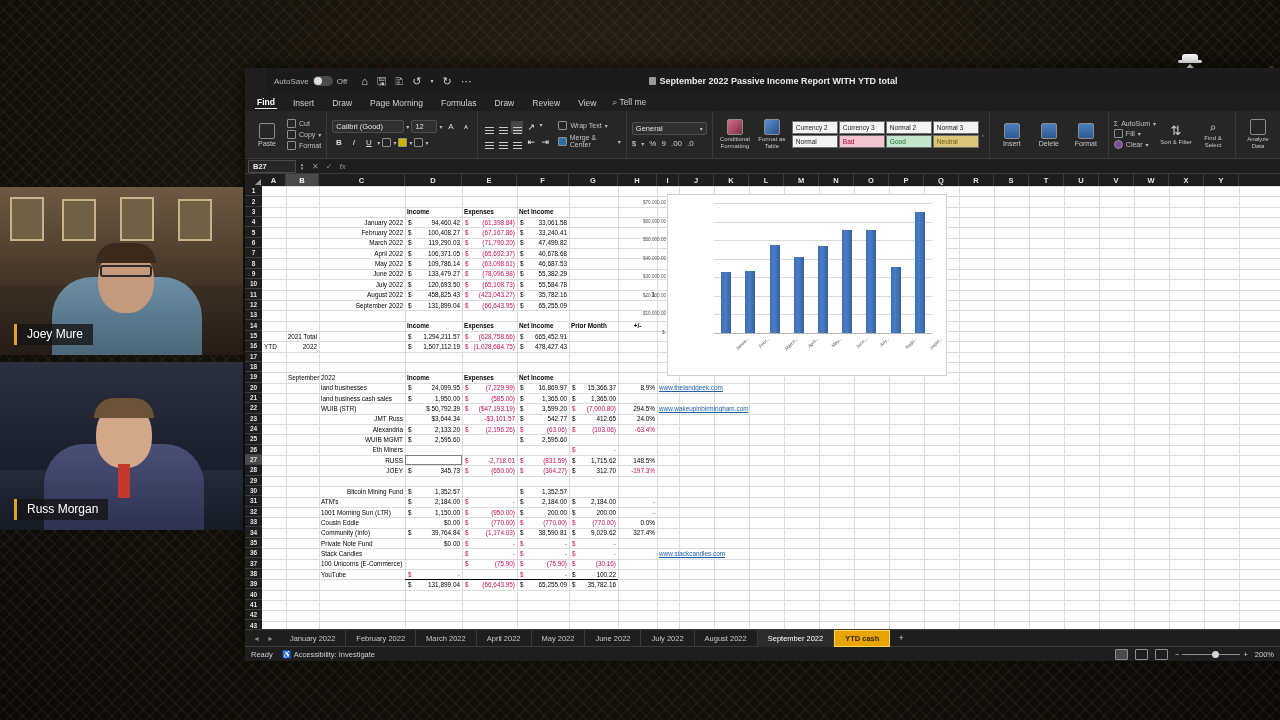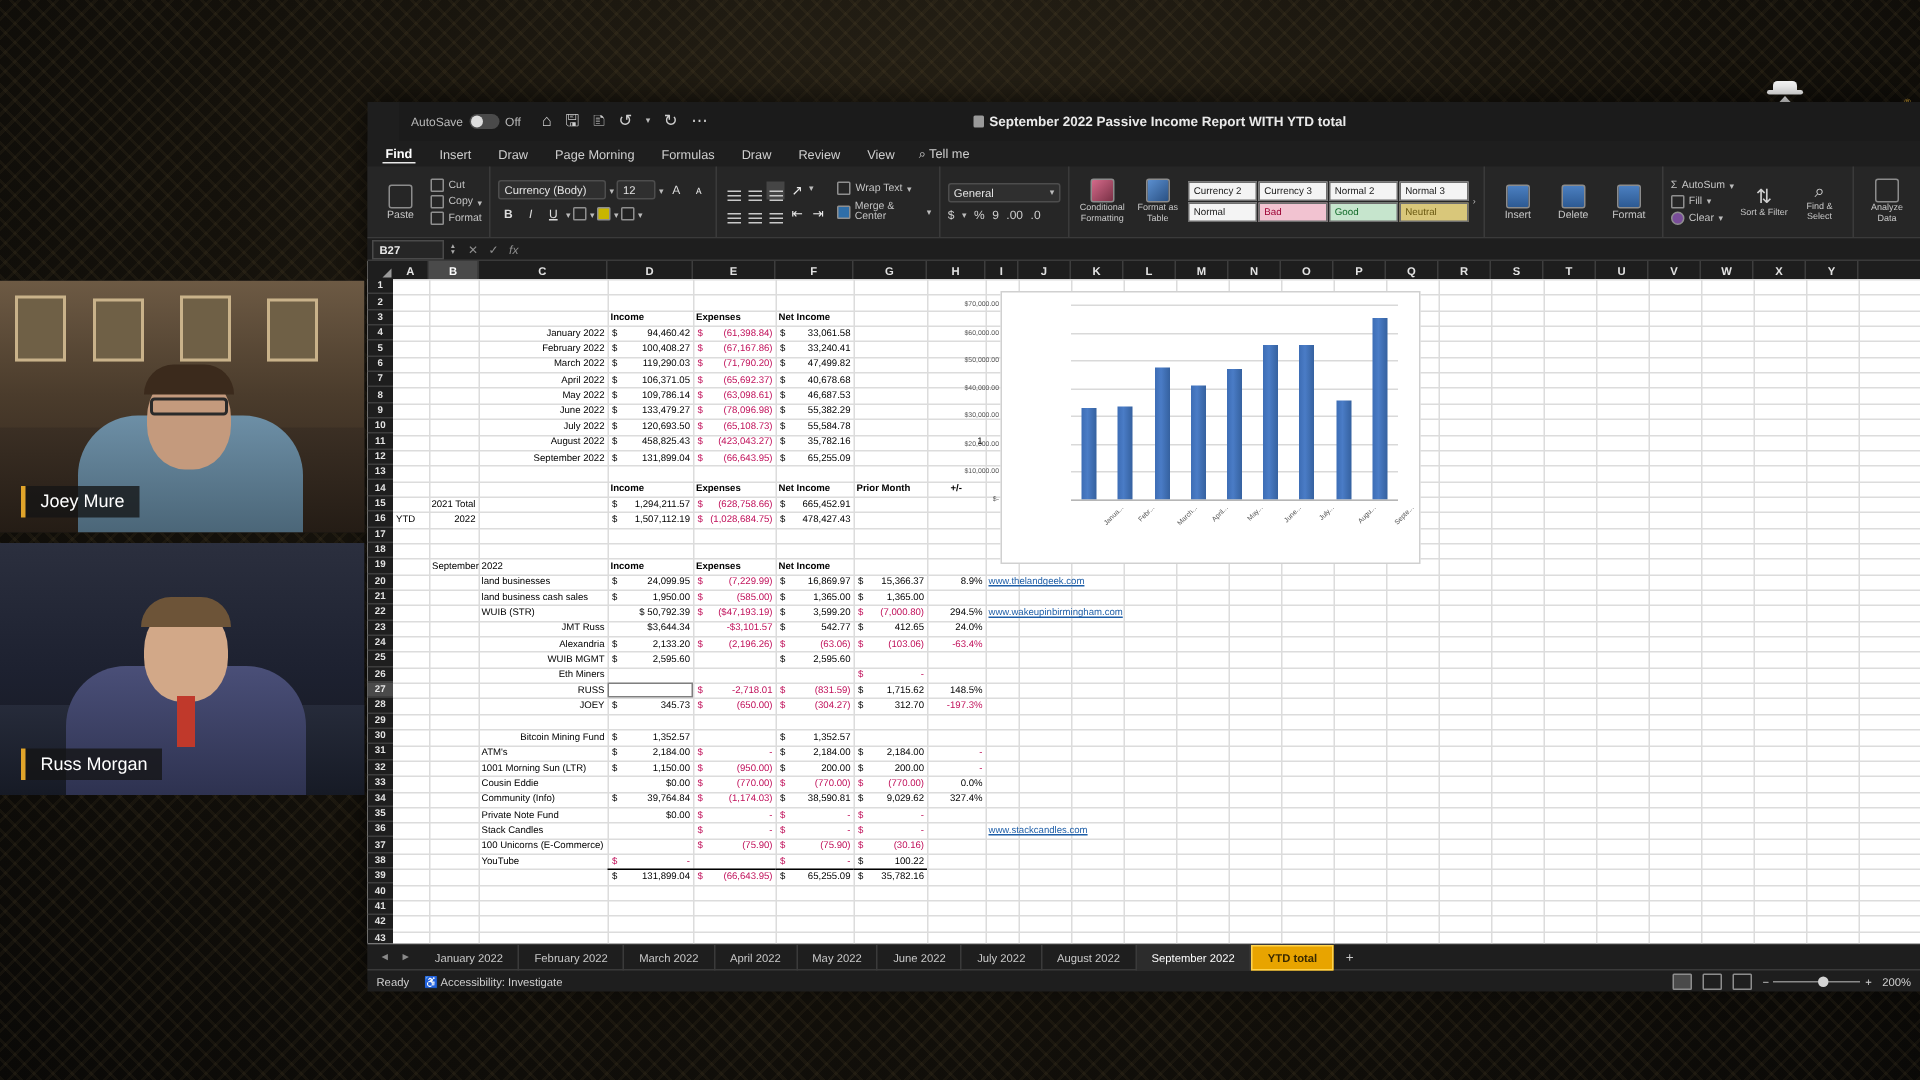--- a/index.html
+++ b/index.html
@@ -254,21 +254,21 @@
               <span class="sq"></span>
               <span>Format</span>
             </div>
         </div>
       </div>
 
       <div class="grp">
         <div class="fontbox">
           <div class="fbrow">
             <div class="fname">
-                <span>Currency (Body)</span>
+                <span>Calibri (Good)</span>
               </div>
             <span class="caret">▾</span>
             <div class="fsize">
                 <span>12</span>
               </div>
             <span class="caret">▾</span>
             <span class="fbtn">A</span>
             <span class="fbtn">ᴀ</span>
           </div>
           <div class="fbrow">
@@ -884,21 +884,21 @@
       <div id="sheettabs" style="display:flex">
           <div class="stab">January 2022</div>
           <div class="stab">February 2022</div>
           <div class="stab">March 2022</div>
           <div class="stab">April 2022</div>
           <div class="stab">May 2022</div>
           <div class="stab">June 2022</div>
           <div class="stab">July 2022</div>
           <div class="stab">August 2022</div>
           <div class="stab active">September 2022</div>
-          <div class="stab ytd">YTD total</div>
+          <div class="stab ytd">YTD cash</div>
         </div>
       <div class="addtab">+</div>
     </div>
 
     <div class="statusbar">
       <span>Ready</span>
       <span>
         <span>♿</span>
         <span>Accessibility: Investigate</span>
       </span>

